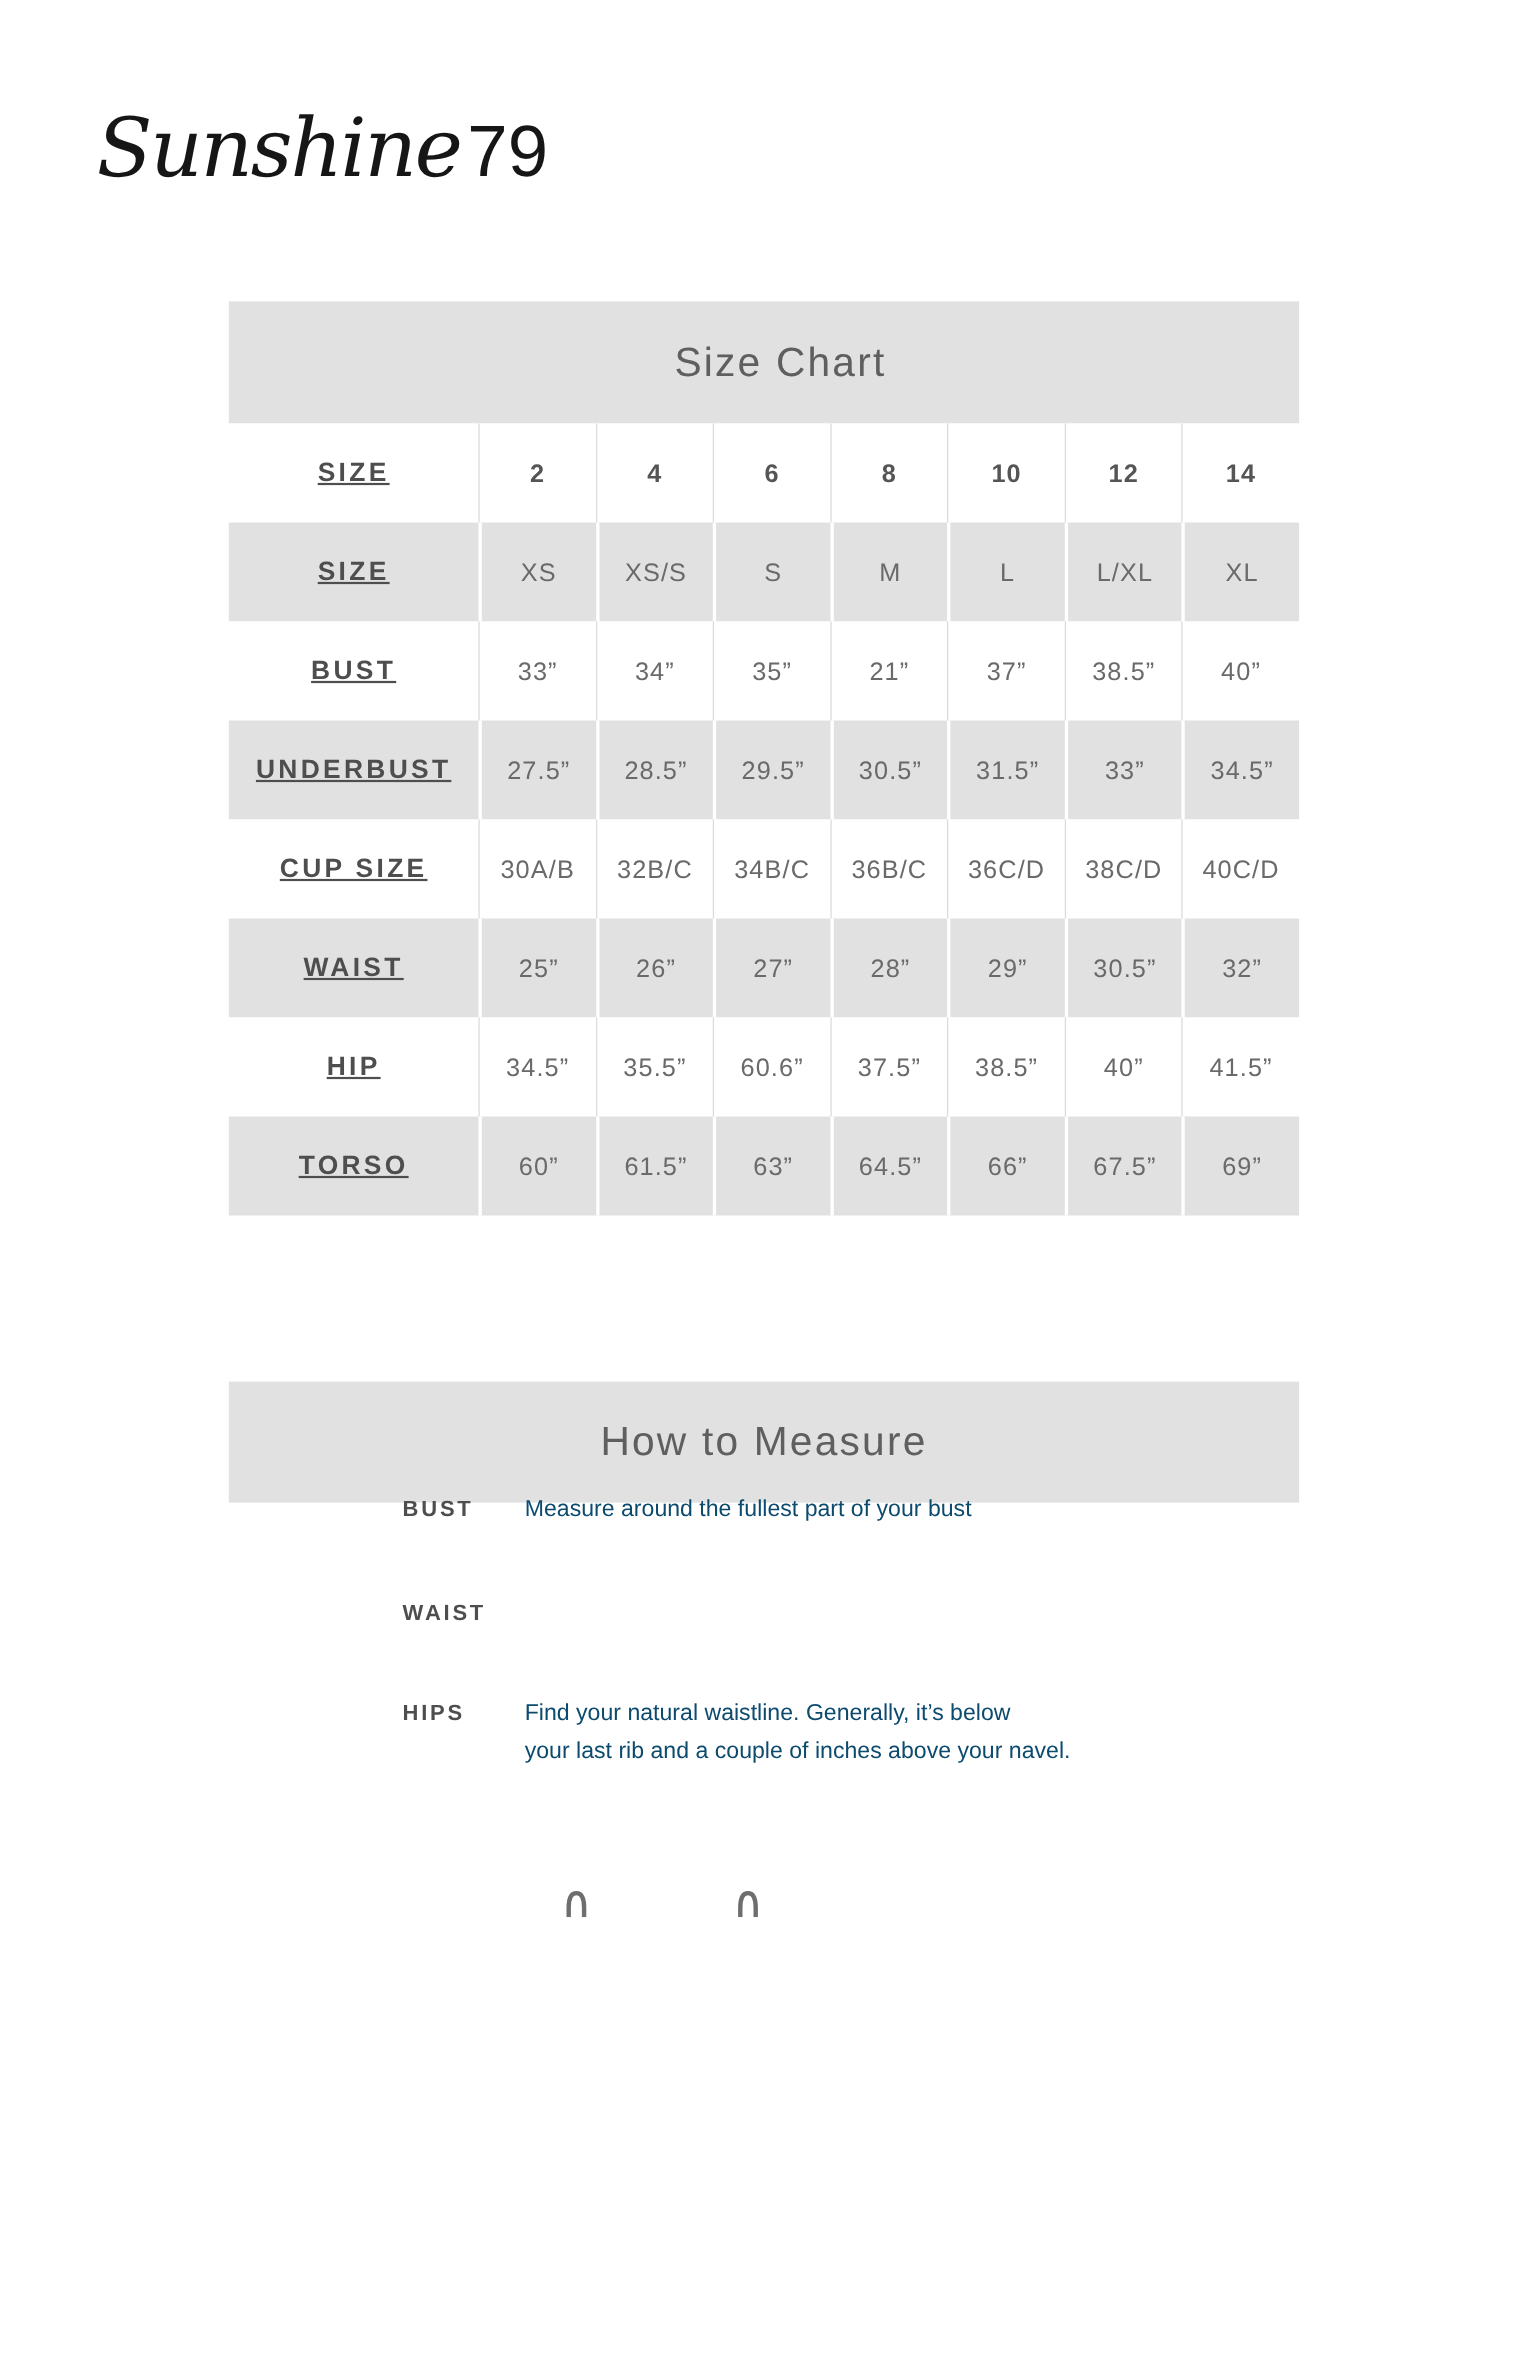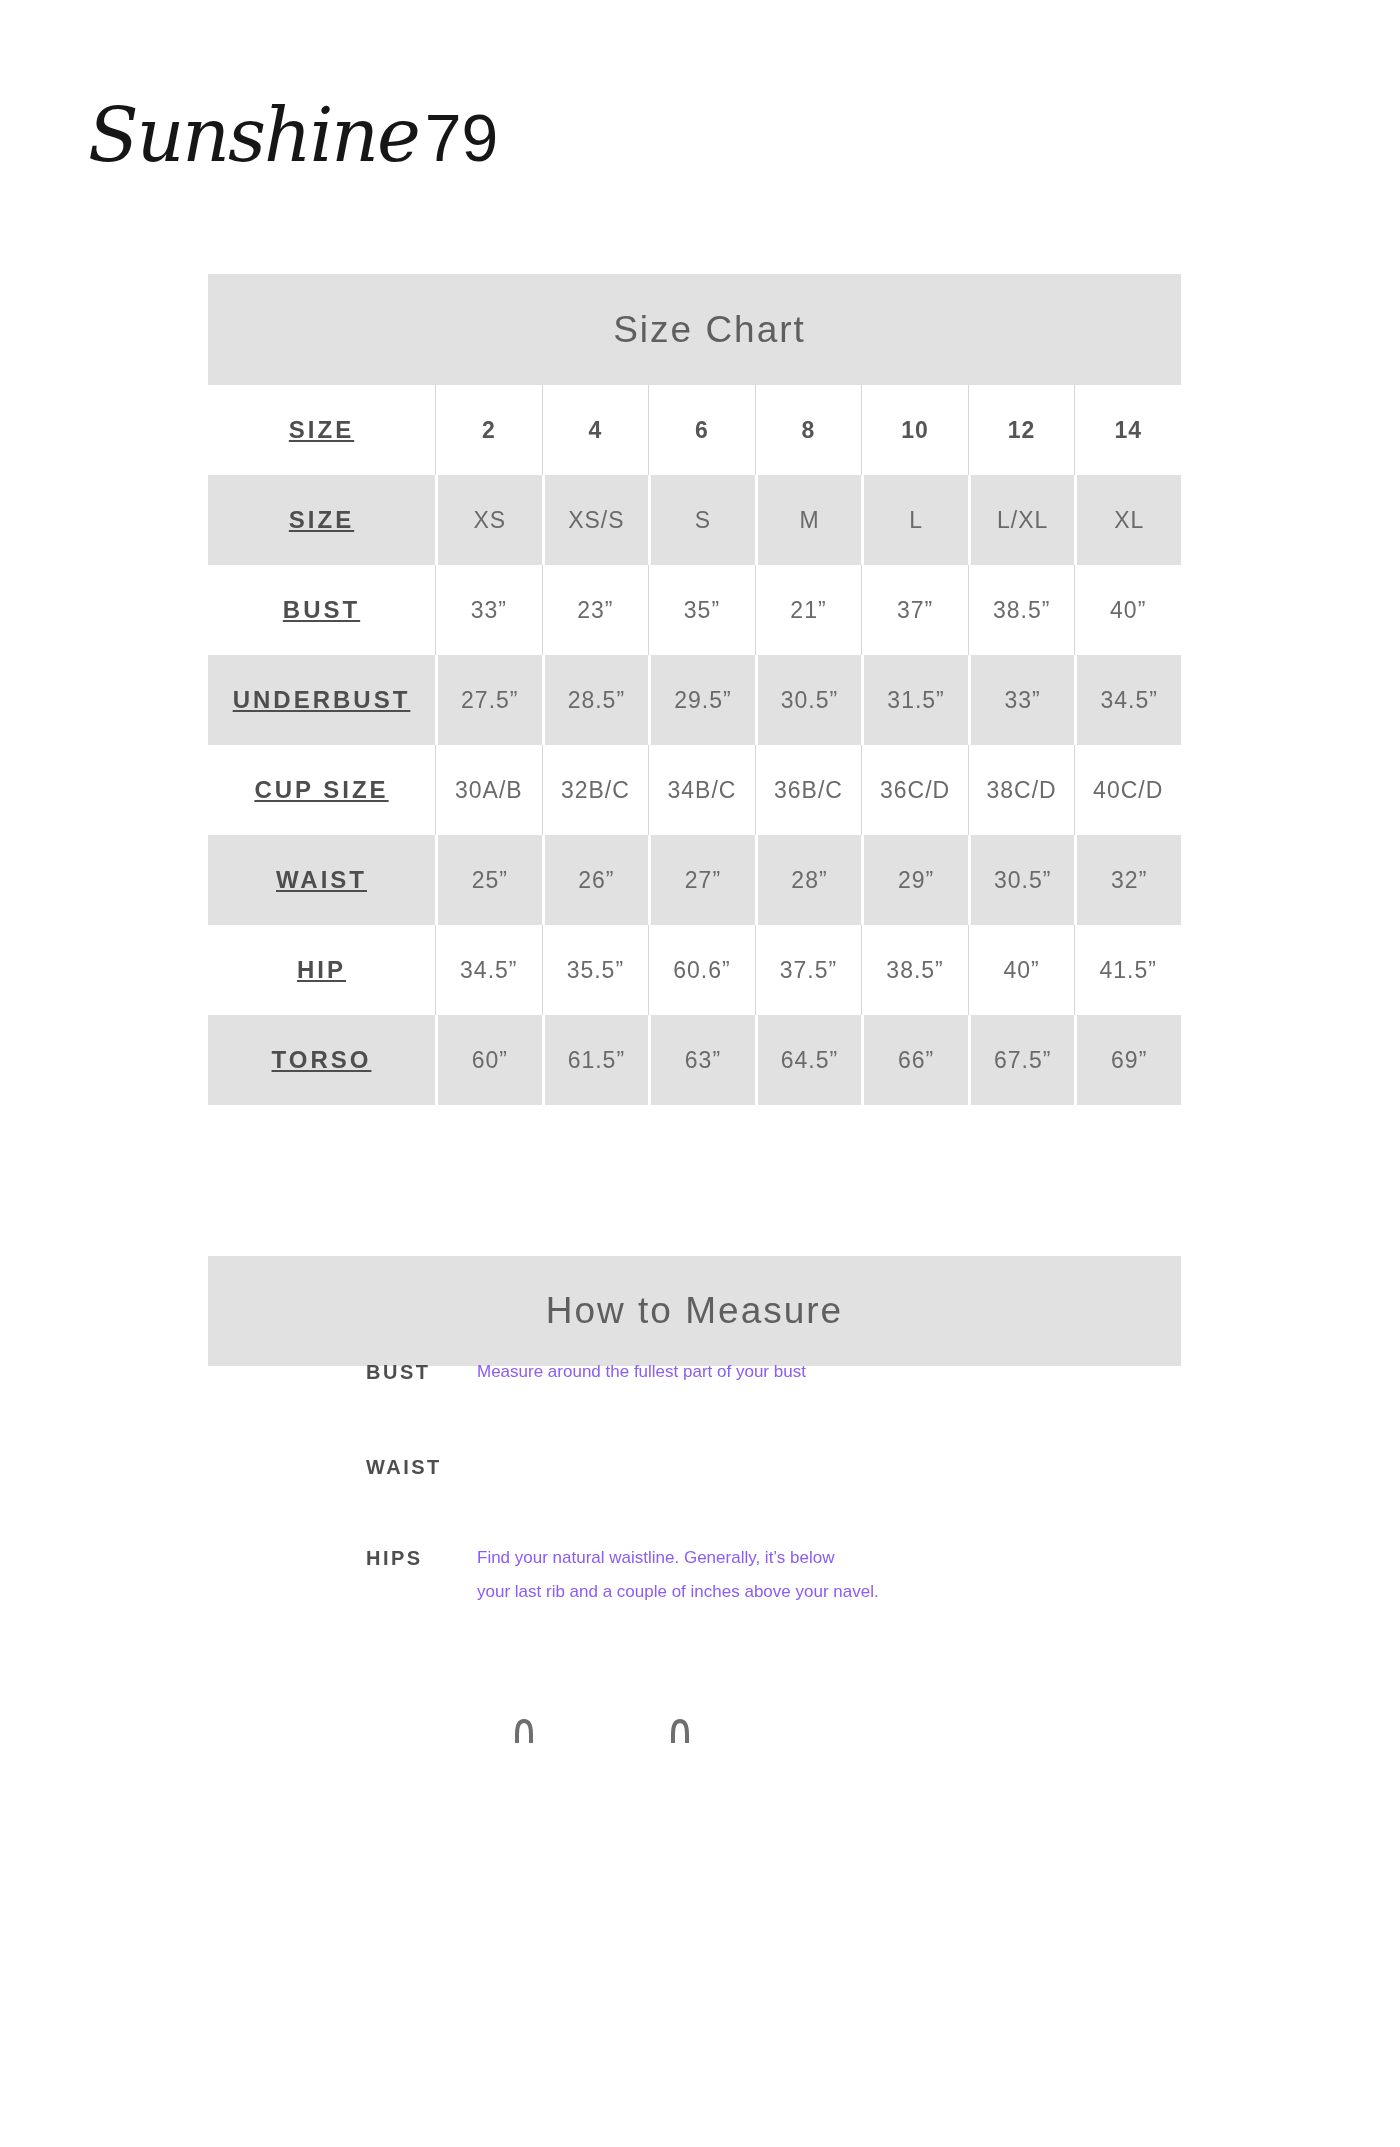--- a/index.html
+++ b/index.html
@@ -56,21 +56,21 @@
   
   .measure-list { position:absolute; left:366px; top:1355px; width:760px; }
   .mitem { display:flex; align-items:flex-start; }
   .mitem.gap-a { margin-bottom:61px; }
   .mitem.gap-b { margin-bottom:57px; }
   .mlabel {
     width:111px; flex:0 0 111px;
     font-weight:bold; font-size:20px; letter-spacing:2.5px;
     color:#4e4e4e; line-height:34px;
   }
-  .mline { font-size:17px; color:#8b5cf6; line-height:34px; }
+  .mline { font-size:21px; color:#0c4a6e; line-height:34px; }
 
   
   .diagram { position:absolute; left:480px; top:1690px; width:520px; height:380px; }
   .suit-outline {
     fill:none; stroke:#6e6e6e; stroke-width:4;
     stroke-linecap:round; stroke-linejoin:round;
   }
   .pointer-line { stroke:#9b9b9b; stroke-width:2; }
   .pointer-dot { fill:#565656; }
   .diagram-label {
@@ -108,21 +108,21 @@
         <div class="cell val">XS/S</div>
         <div class="cell val">S</div>
         <div class="cell val">M</div>
         <div class="cell val">L</div>
         <div class="cell val">L/XL</div>
         <div class="cell val">XL</div>
       </div>
       <div class="trow white">
         <div class="cell label">BUST</div>
         <div class="cell val">33”</div>
-        <div class="cell val">23”</div>
+        <div class="cell val">34”</div>
         <div class="cell val">35”</div>
         <div class="cell val">21”</div>
         <div class="cell val">37”</div>
         <div class="cell val">38.5”</div>
         <div class="cell val">40”</div>
       </div>
       <div class="trow gray">
         <div class="cell label">UNDERBUST</div>
         <div class="cell val">27.5”</div>
         <div class="cell val">28.5”</div>

